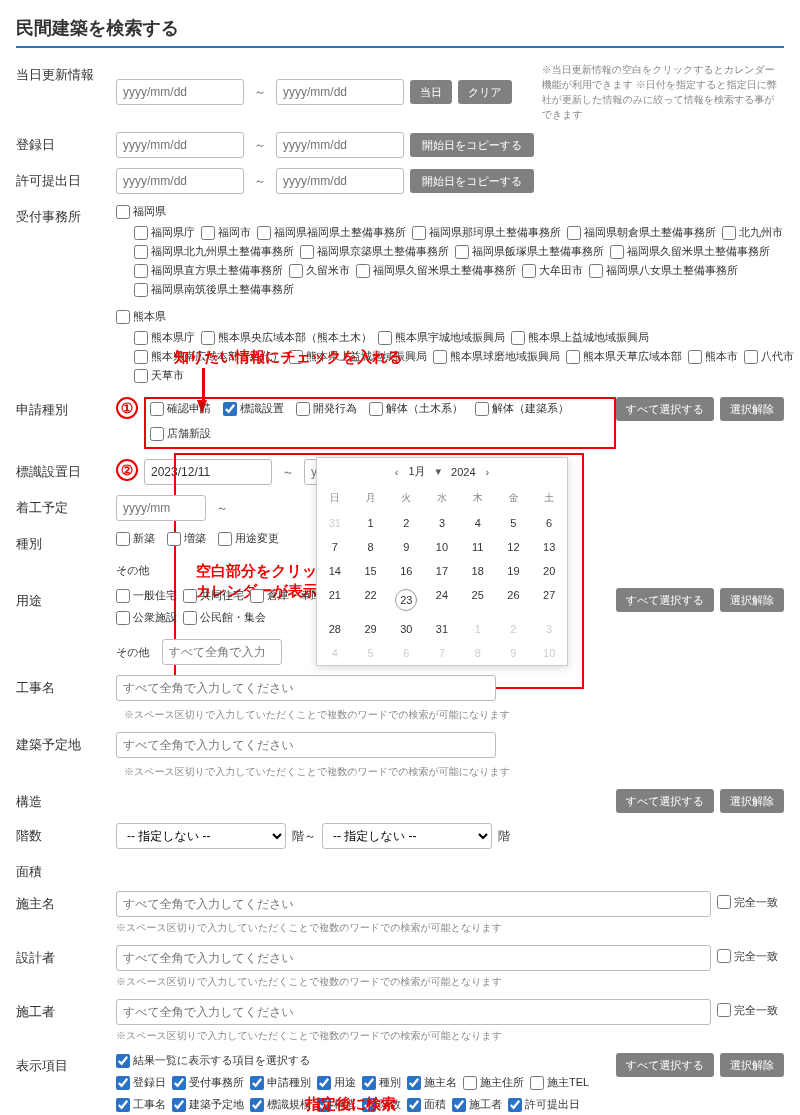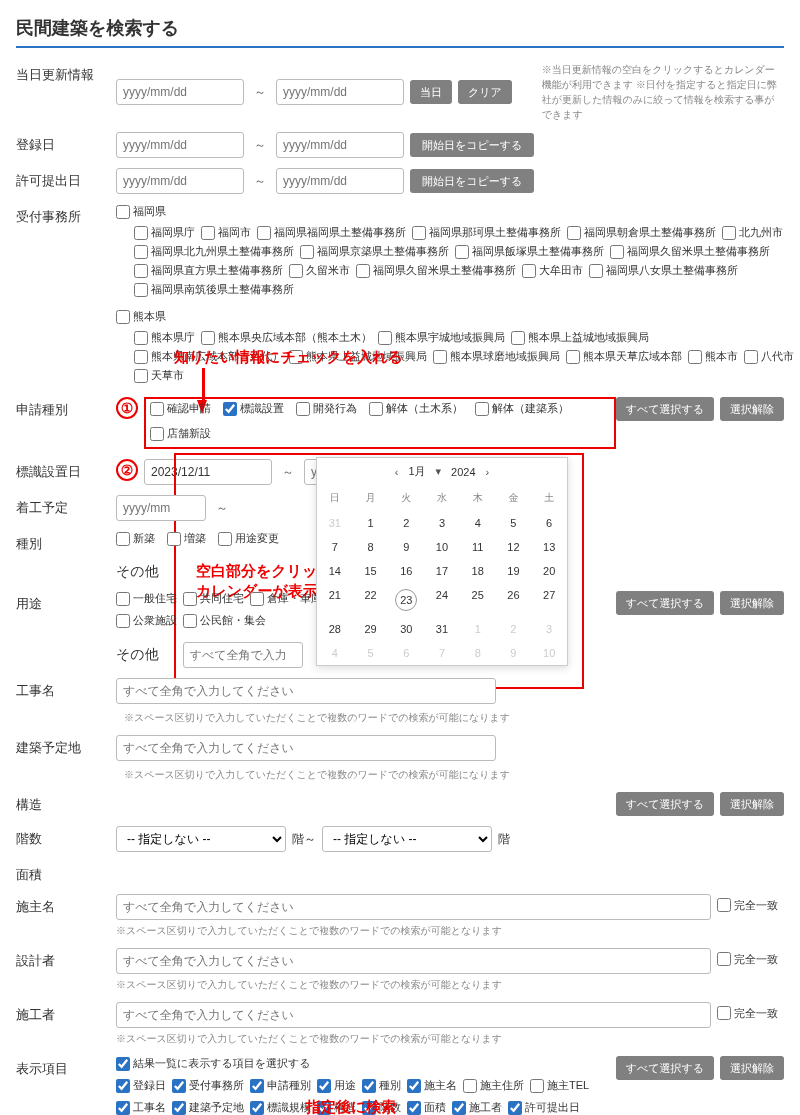--- a/index.html
+++ b/index.html
@@ -30,21 +30,21 @@
 .cal-out{color:#ccc}
 .cal-sel{border:1px solid #999;border-radius:50%;width:22px;height:22px;display:inline-flex;align-items:center;justify-content:center;margin:0 auto}
 .rside{margin-left:auto;display:flex;gap:6px}
 .anno{position:absolute;color:#e00;font-weight:bold;font-size:15px;white-space:nowrap}
 .arrow-down{position:absolute;width:0;height:0;border-left:5px solid transparent;border-right:5px solid transparent;border-top:14px solid #e00}
 .arrow-left{position:absolute;width:0;height:0;border-top:5px solid transparent;border-bottom:5px solid transparent;border-right:14px solid #e00}
 .arrow-stem-v{position:absolute;width:3px;background:#e00}
 .arrow-stem-h{position:absolute;height:3px;background:#e00}
 sel,select{border:1px solid #bbb;border-radius:3px;padding:3px 6px;font-size:12px;height:26px;background:#fff}
 .full{width:560px}
-.other-lbl{font-size:14px;margin-right:18px}
+.other-lbl{font-size:11px;margin-right:6px}
 .blue-check input{accent-color:#2a72c4}
 .cal-redbox{border:2px solid #e00;position:absolute;left:158px;top:-6px;width:410px;height:236px;pointer-events:none}
 </style>
 </head>
 <body>
 
 <div class="page">
 <h2>民間建築を検索する</h2>
 
 <div class="row">

